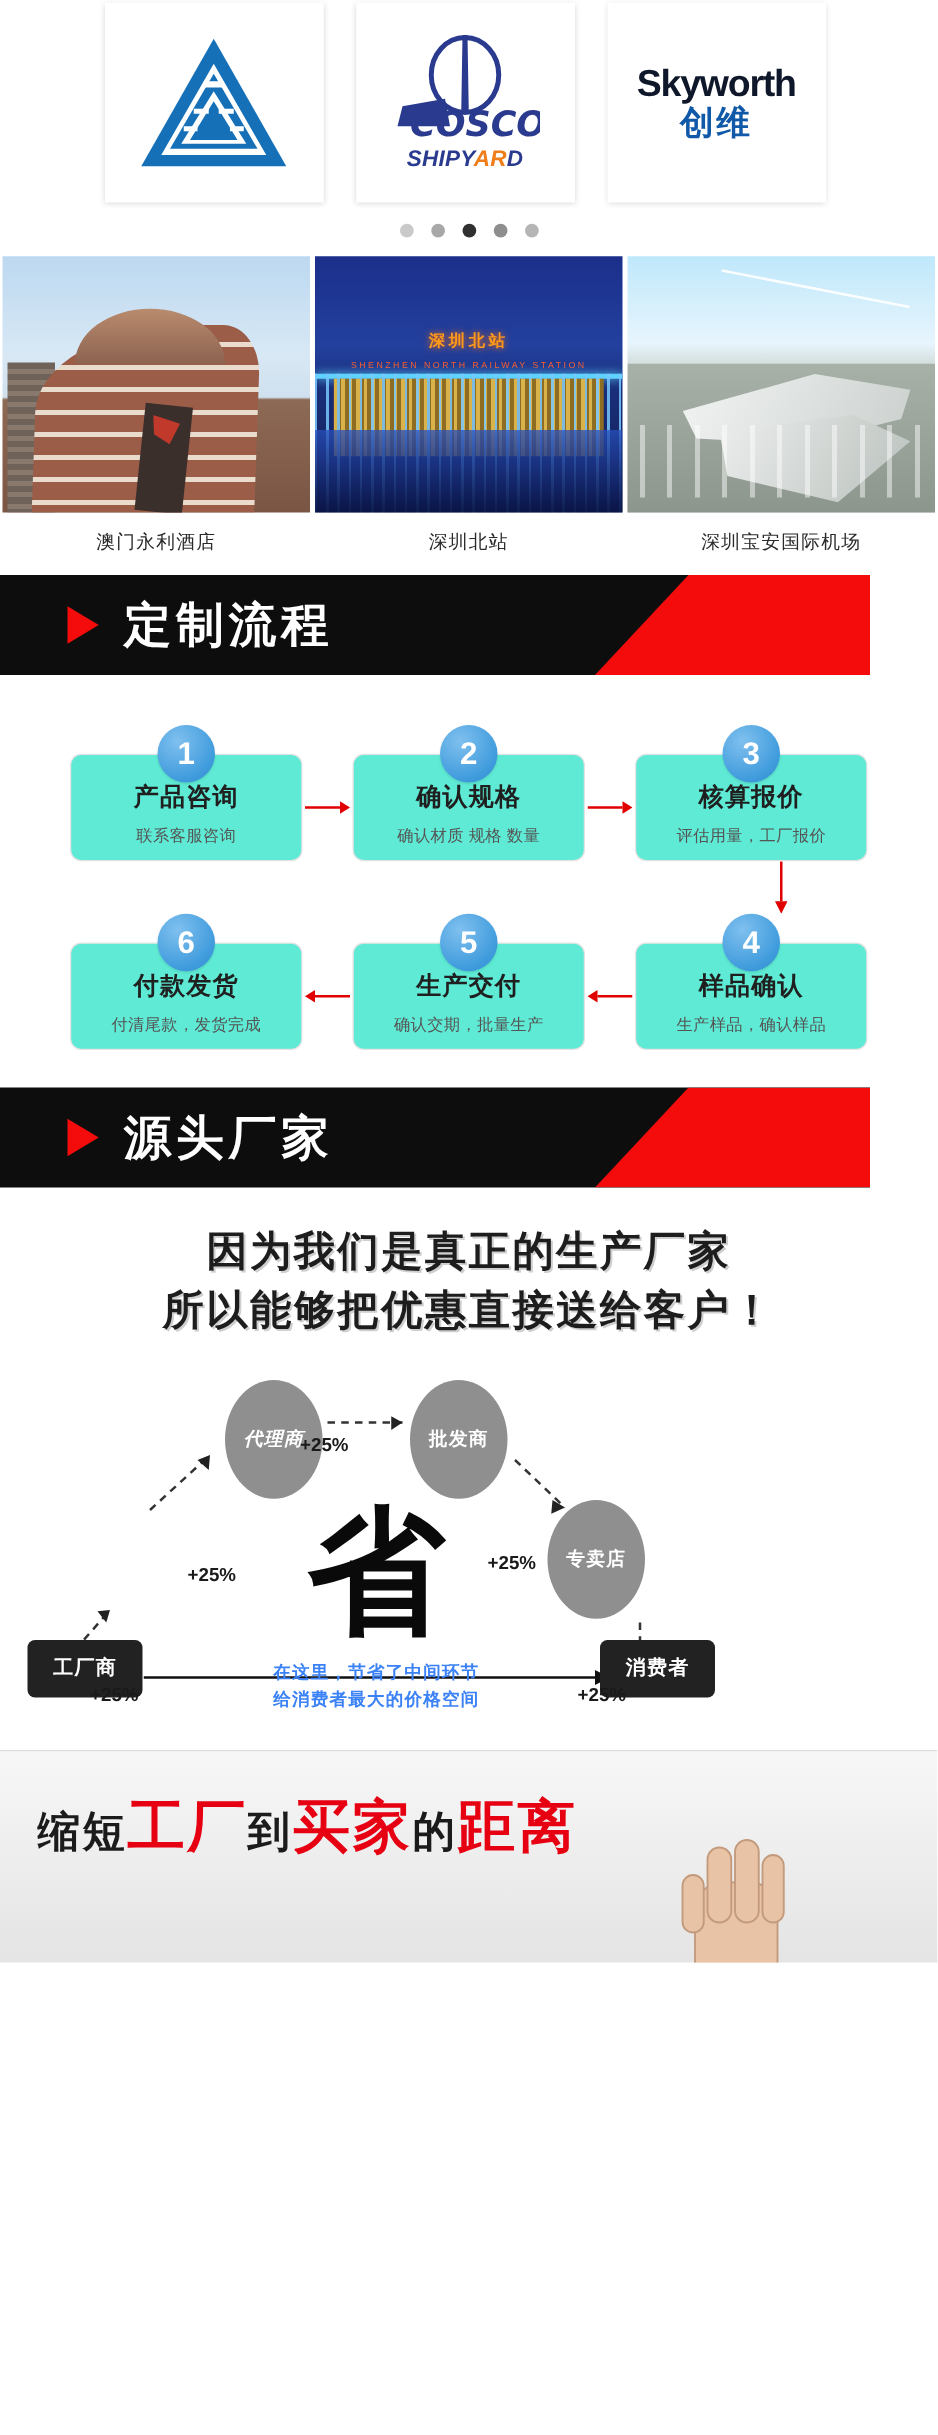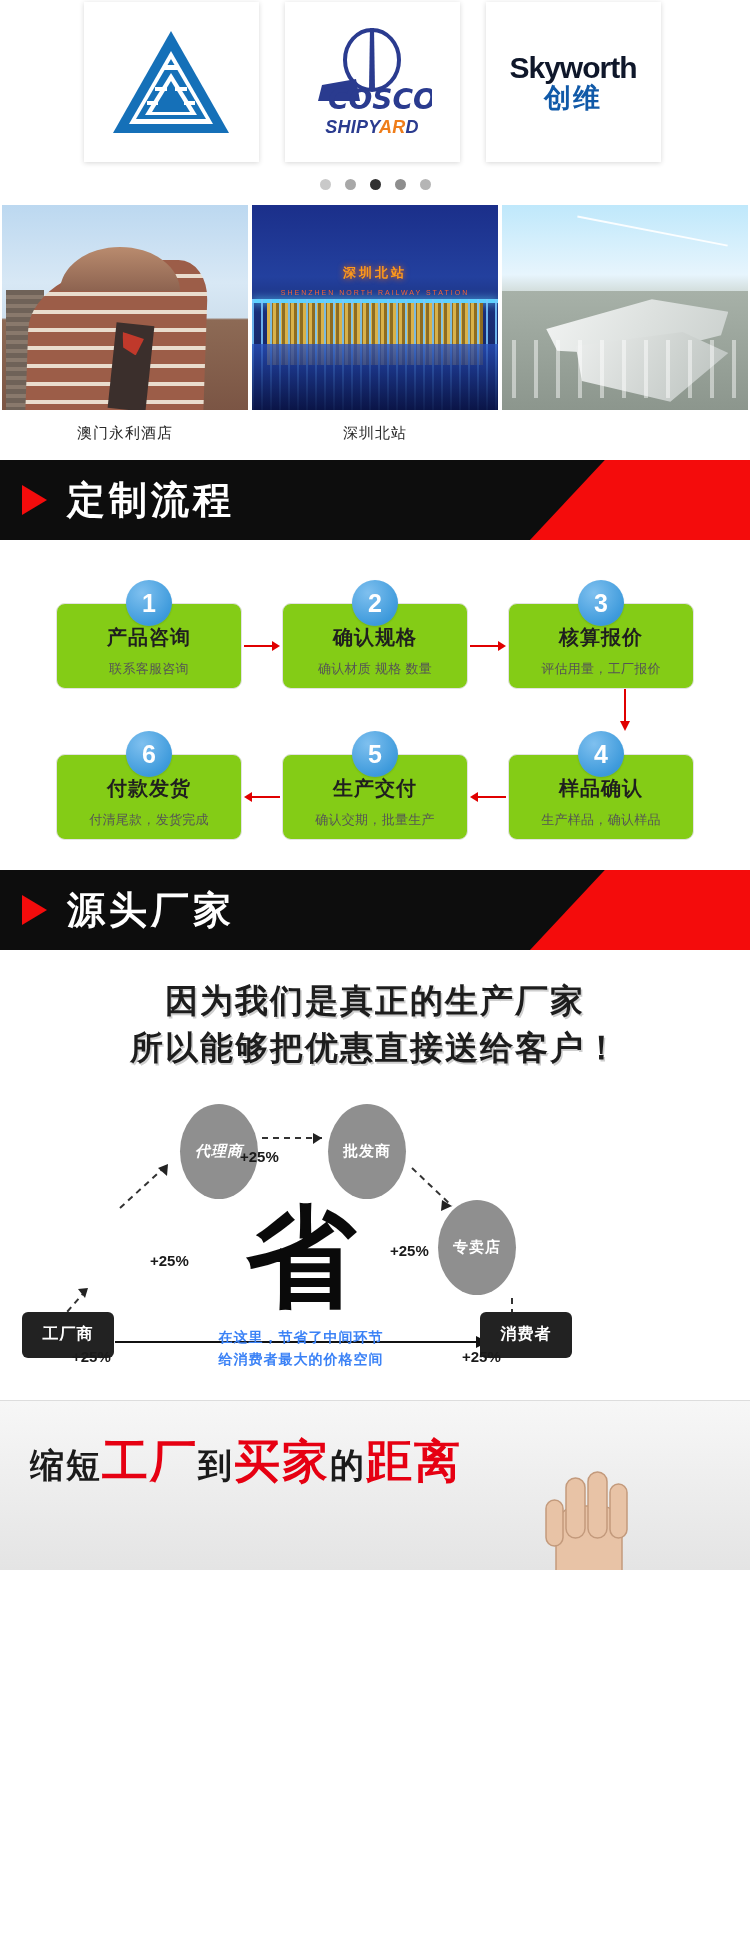--- a/index.html
+++ b/index.html
@@ -92,40 +92,40 @@
   .ph-airport .term2 {
     position:absolute; left:30%; top:62%; width:62%; height:34%;
     background:linear-gradient(120deg,#eceeed,#b9c0bc);
     clip-path:polygon(0 20%,70% 0,100% 30%,62% 100%,4% 70%);
   }
   .ph-airport .contrail { position:absolute; left:30%; top:12%; width:62%; height:2px; background:rgba(255,255,255,.9); transform:rotate(11deg); }
   .ph-airport .planes { position:absolute; left:4%; bottom:6%; width:92%; height:28%;
     background:repeating-linear-gradient(to right,rgba(255,255,255,.85) 0 4px,transparent 4px 22px); opacity:.55; }
 
   
-  .sec-banner { width:750px; height:80px; background:#0d0d0d; position:relative; overflow:hidden; display:flex; align-items:center; }
+  .sec-banner { width:696px; height:80px; background:#0d0d0d; position:relative; overflow:hidden; display:flex; align-items:center;padding-left:32px; }
   .sec-banner .slash { position:absolute; right:0; top:0; width:220px; height:80px; background:#f40c0c; clip-path:polygon(34% 0,100% 0,100% 100%,0 100%); }
   .sec-tri { width:0; height:0; border-left:25px solid #f40c0c; border-top:15px solid transparent; border-bottom:15px solid transparent; margin-left:22px; position:relative; z-index:2; }
   .sec-title { color:#fff; font-size:38px; font-weight:bold; letter-spacing:4px; margin-left:20px; position:relative; z-index:2; }
 
   
   .flow { width:750px; background:#fff; padding:40px 0 30px; }
   .flow-row { display:flex; justify-content:center; align-items:flex-start; gap:0; }
   .step-wrap { position:relative; width:186px; }
   .step-badge {
     position:absolute; left:50%; transform:translateX(-50%); top:0;
     width:46px; height:46px; border-radius:50%;
     background:radial-gradient(circle at 35% 28%,#7fc0ef,#3f9bdc 70%,#2f8ccd);
     color:#fff; font-size:25px; font-weight:bold;
     display:flex; align-items:center; justify-content:center; z-index:3;
     box-shadow:0 1px 2px rgba(0,0,0,.12);
   }
   .step-card {
     margin-top:23px; height:86px; border:1px solid #e3e3e3; border-radius:9px;
-    background:#84cc16; display:flex; flex-direction:column; align-items:center;
+    background:#5eead4; display:flex; flex-direction:column; align-items:center;
     justify-content:center; padding-top:10px;
   }
   .step-title { font-size:20px; font-weight:bold; color:#1f1f1f; letter-spacing:1px; }
   .step-sub { font-size:13px; color:#555; margin-top:9px; letter-spacing:.3px; }
   .arrow-h { width:40px; display:flex; align-items:center; justify-content:center; height:86px; margin-top:23px; }
   .arrow-h svg { display:block; }
   .arrow-v-row { width:750px; display:flex; justify-content:flex-end; height:42px; }
   .arrow-v { width:186px; display:flex; align-items:center; justify-content:center; margin-right:32px; }
 
   
@@ -259,20 +259,21 @@
   </div>
 
   <div class="case">
     <div class="case-img ph-airport">
       <div class="contrail"></div>
         <div class="apron"></div>
         <div class="term"></div>
         <div class="term2"></div>
         <div class="planes"></div>
     </div>
+    <div class="case-cap">深圳宝安国际机场</div>
   </div>
 
 </div>
 
 <div class="sec-banner">
   <div class="slash"></div>
   <div class="sec-tri"></div>
   <div class="sec-title">定制流程</div>
 </div>
 

